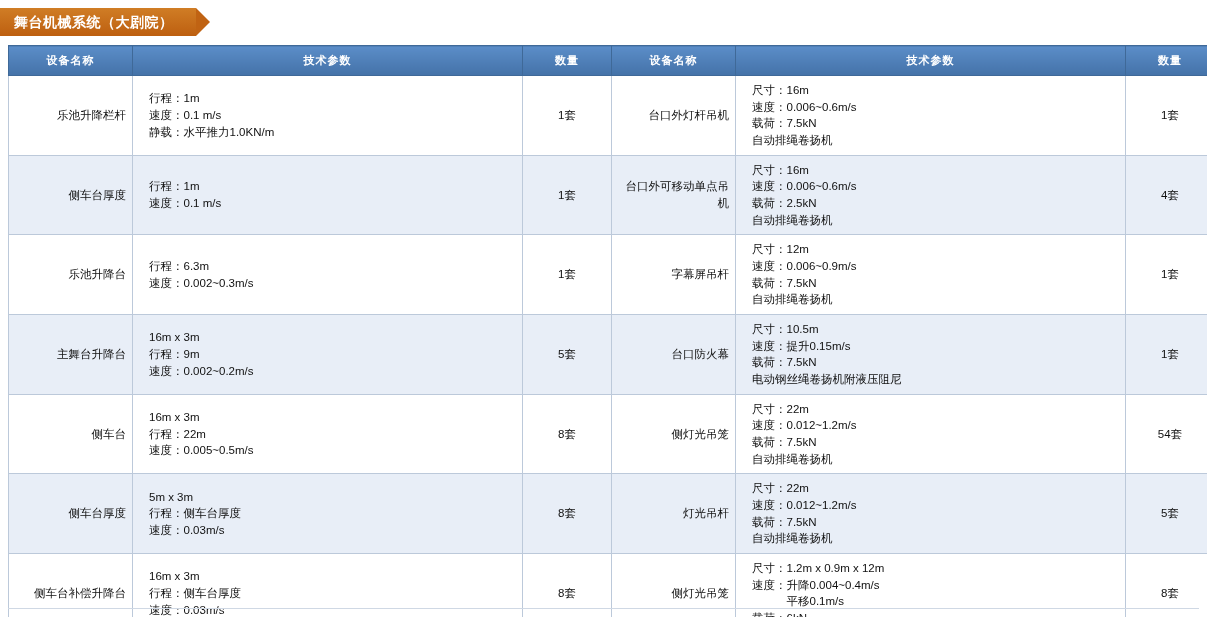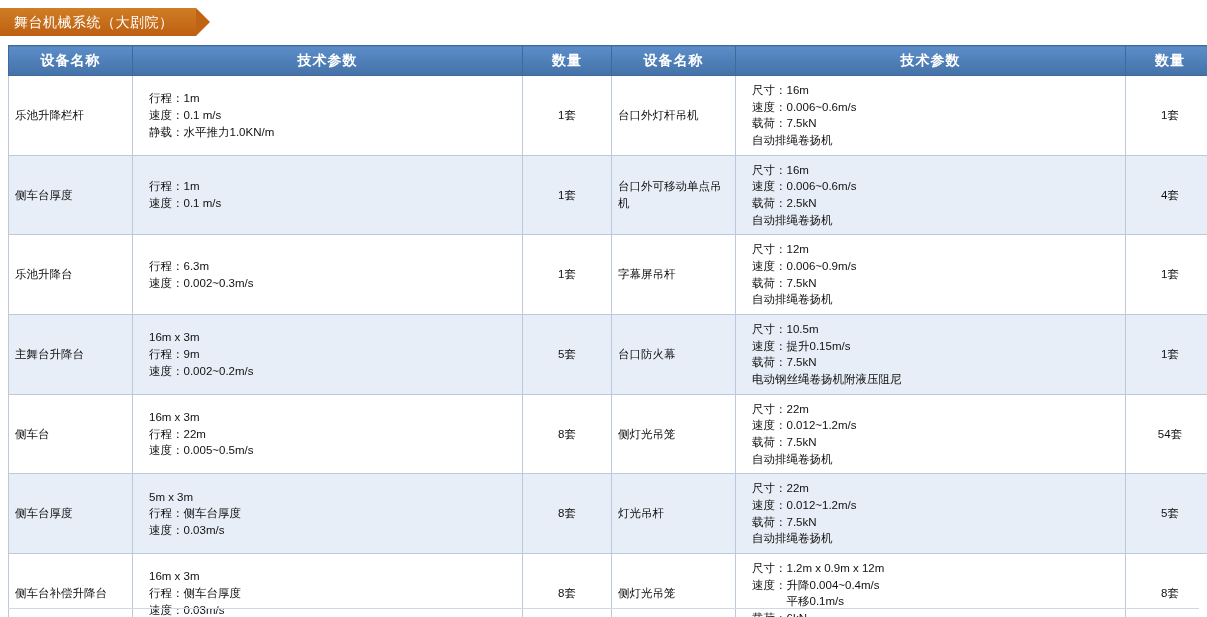--- a/index.html
+++ b/index.html
@@ -30,21 +30,21 @@
     height: 28px;
     display: flex;
     align-items: stretch;
   }
   .title-bar .tab {
     position: relative;
     background: #c56a1c;
     background: linear-gradient(to bottom, #d07d25, #bd5f10);
     color: #ffffff;
     font-size: 14px;
-    font-weight: normal;
+    font-weight: bold;
     line-height: 28px;
     padding: 0 22px 0 14px;
     white-space: nowrap;
     letter-spacing: 0.5px;
   }
   .title-bar .tab:after {
     content: "";
     position: absolute;
     right: -14px;
     top: 0;
@@ -68,39 +68,39 @@
     table-layout: fixed;
   }
   table.spec col.c-name  { width: 124px; }
   table.spec col.c-param { width: 390px; }
   table.spec col.c-qty   { width: 89px;  }
 
   table.spec thead th {
     background: #4f81bd;
     background: linear-gradient(to bottom, #5b8dc8, #4472a8);
     color: #ffffff;
-    font-size: 14px;
+    font-size: 11px;
     font-weight: bold;
     height: 27px;
     text-align: center;
     border: 1px solid #3f6998;
     letter-spacing: 1px;
   }
 
   table.spec tbody td {
     border: 1px solid #bcc9da;
     vertical-align: middle;
     font-size: 11.5px;
     line-height: 1.45;
   }
   table.spec tbody tr.odd td  { background: #ffffff; }
   table.spec tbody tr.even td { background: #e8eef7; }
 
   td.name {
-    text-align: left;
+    text-align: right;
     padding: 4px 6px;
     color: #101010;
     font-size: 12px;
   }
   td.param {
     text-align: left;
     padding: 6px 8px 6px 16px;
     color: #101010;
     white-space: pre-line;
   }

